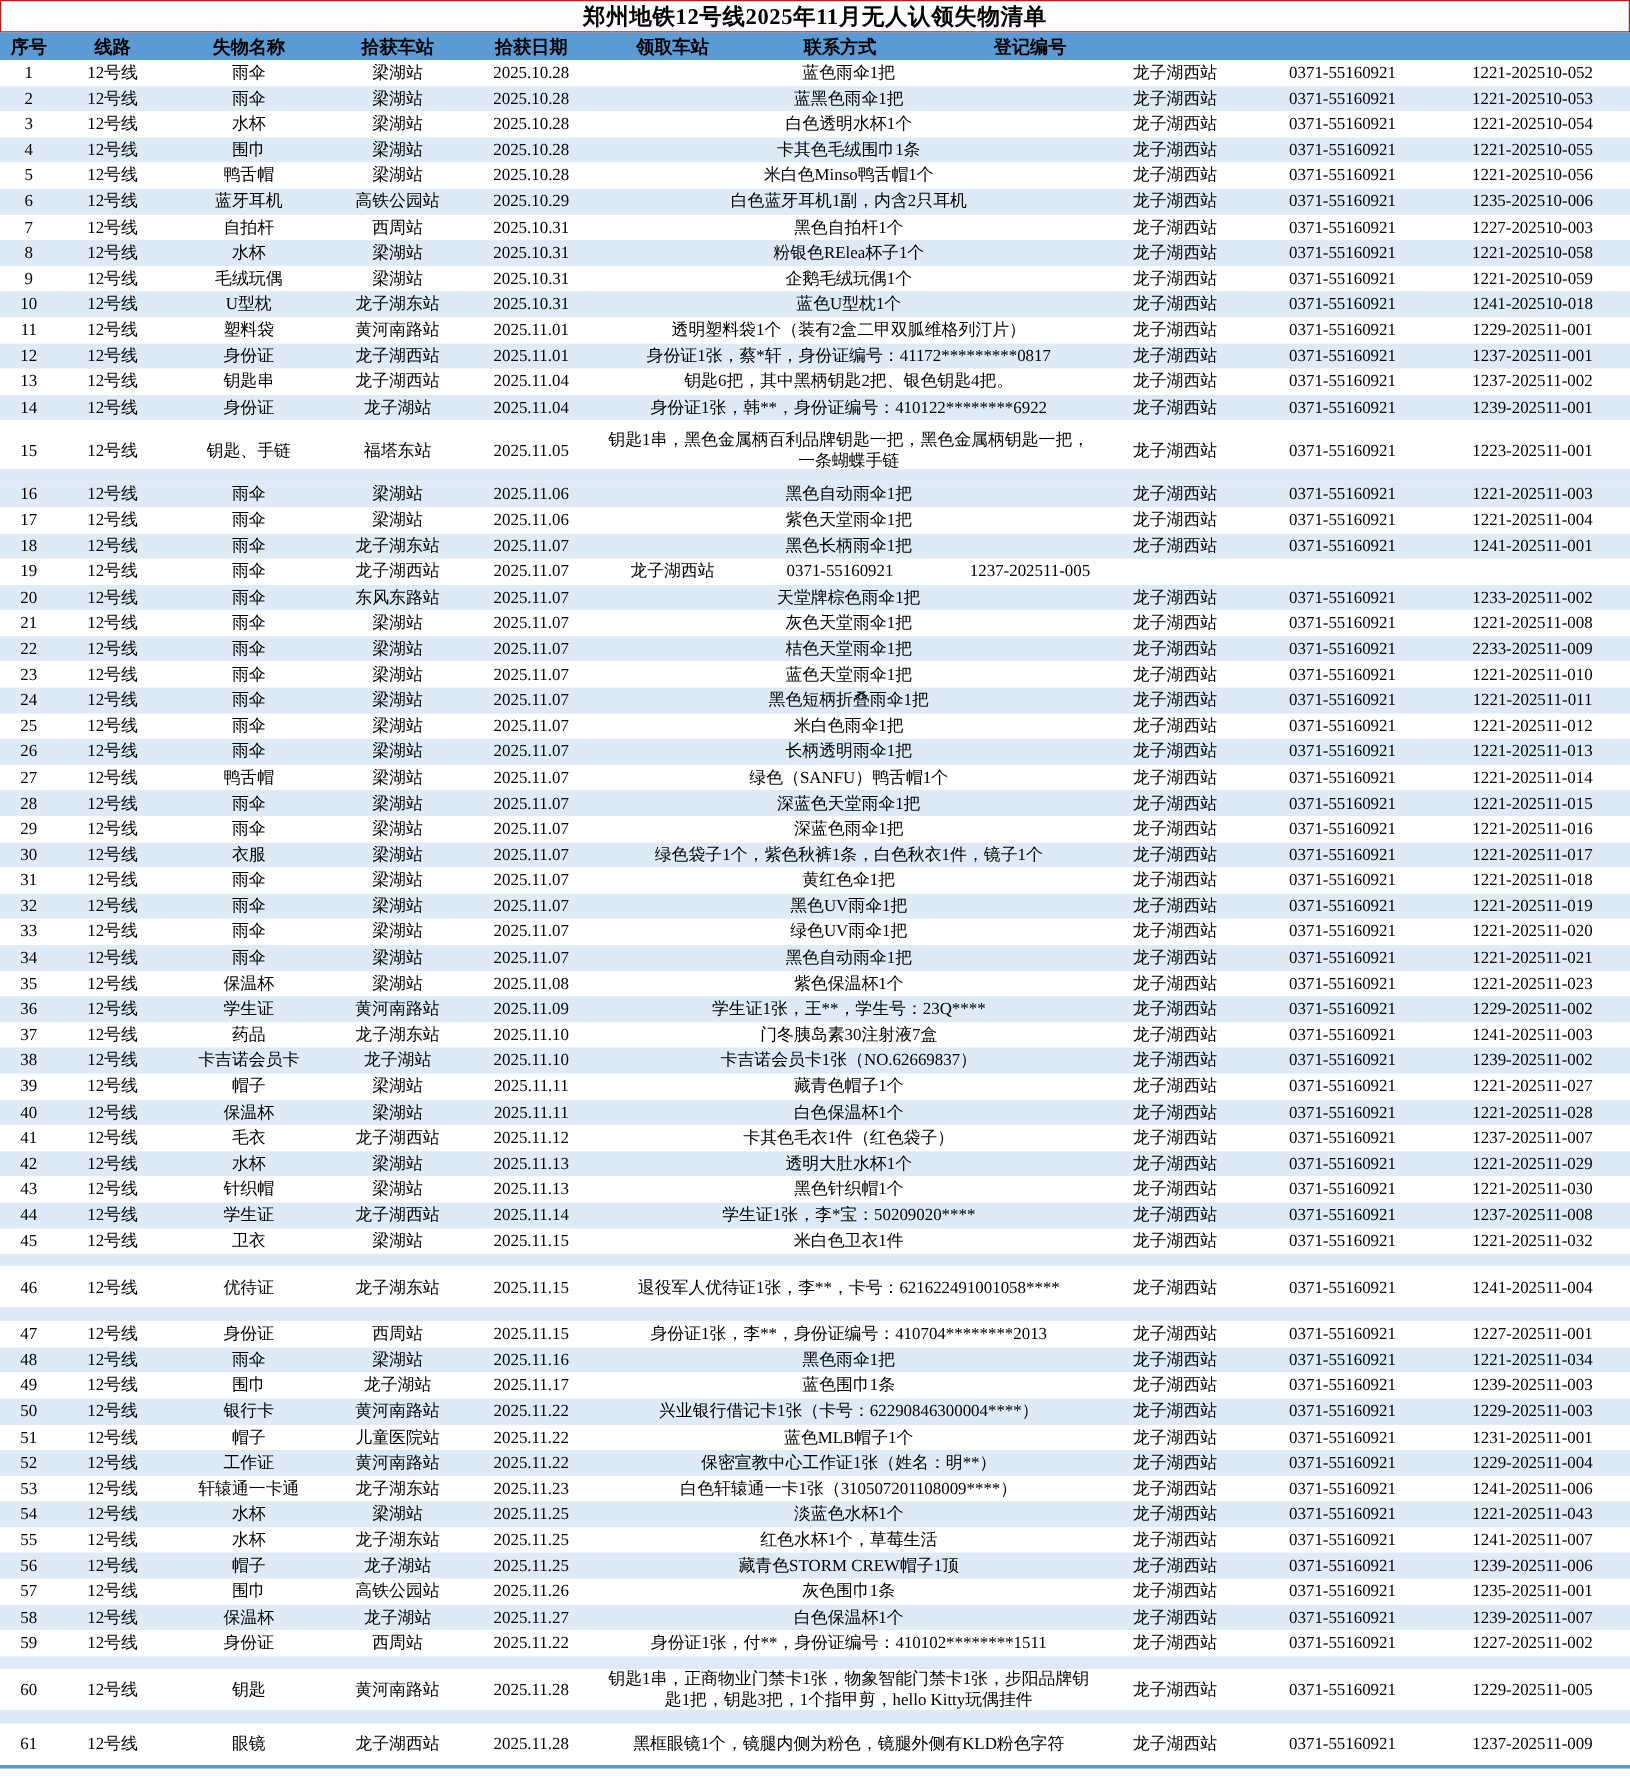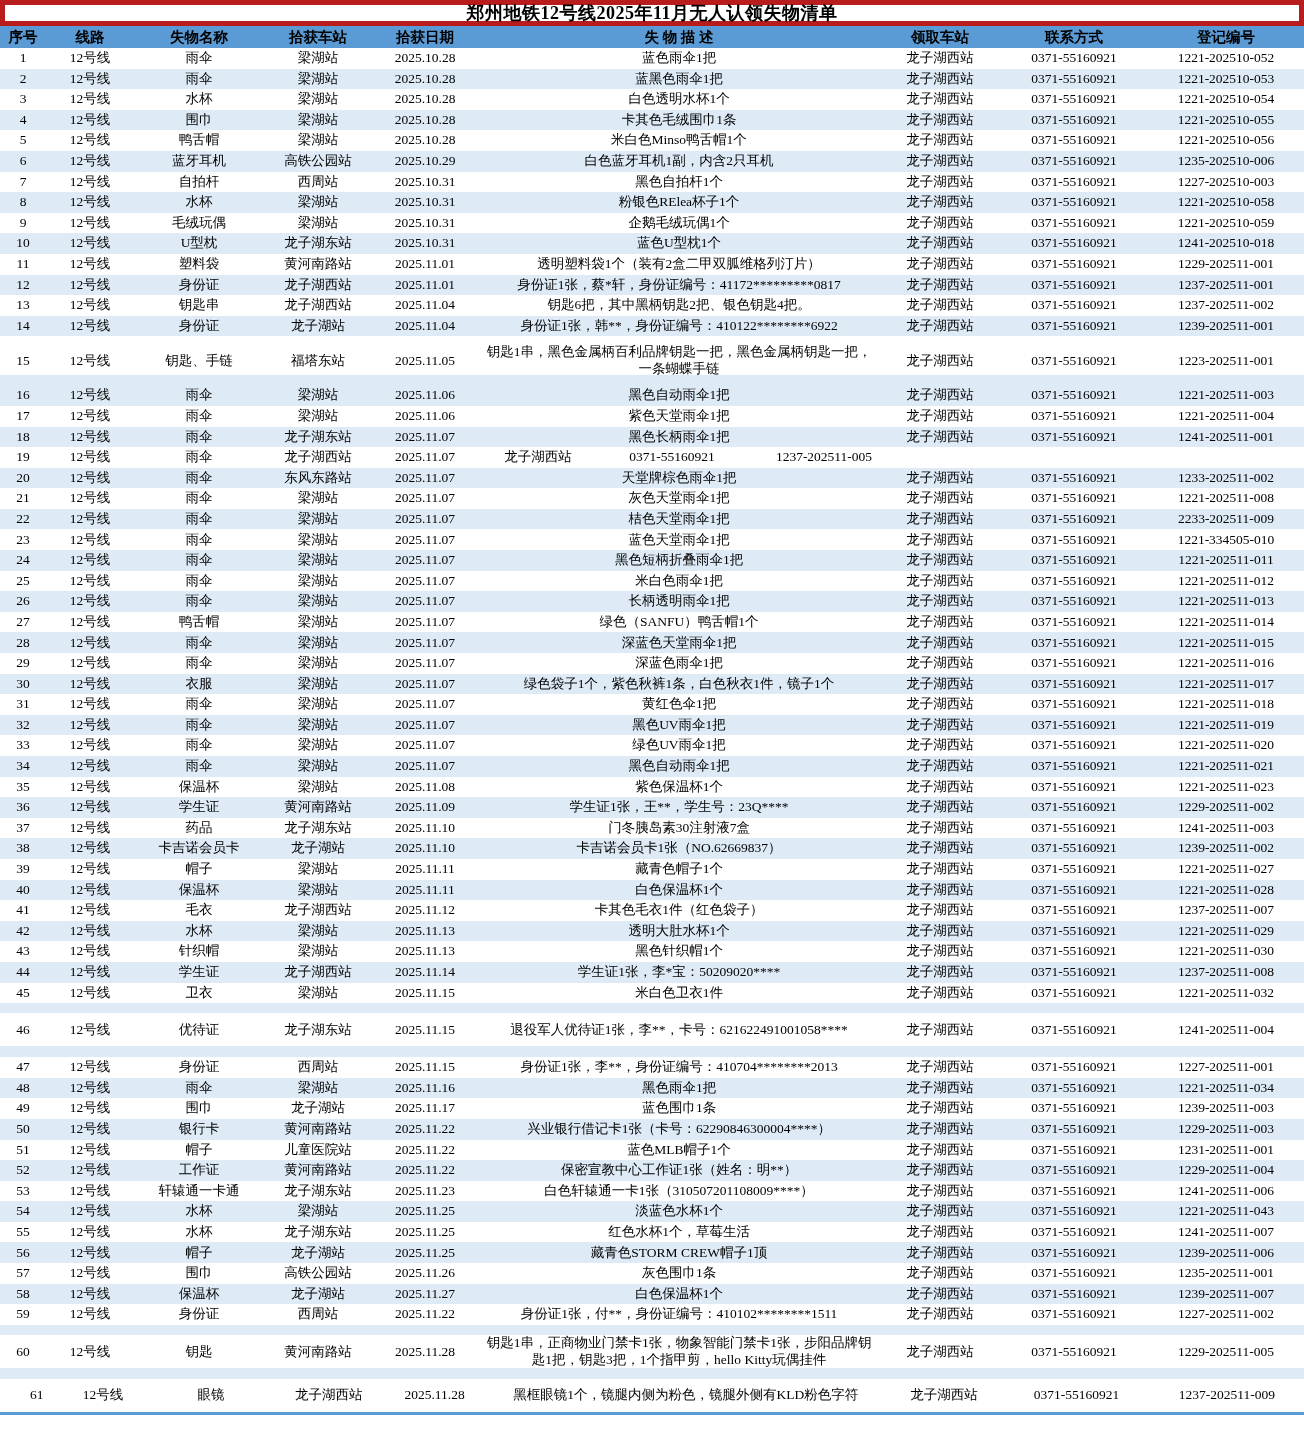--- a/index.html
+++ b/index.html
@@ -10,21 +10,21 @@
   *{margin:0;padding:0;box-sizing:border-box;}
   html,body{background:#fff;}
   body{
     font-family:"Liberation Serif","DejaVu Serif",serif;
     color:var(--ink);
     width:1304px;
   }
   .sheet{width:1304px;}
   .title-bar{
     height:26px;
-    border:5px solid #b91c1c;
+    border:1px solid #b91c1c;
     display:flex;align-items:center;justify-content:center;
     background:#fff;
   }
   .title-bar .title{
     font-size:18px;font-weight:bold;letter-spacing:.5px;
   }
   .thead{
     display:flex;
     height:22px;
     background:var(--header-bg);
@@ -49,21 +49,20 @@
     min-height:49px;
     background:linear-gradient(#fff calc(100% - 10px), var(--band) calc(100% - 10px));
   }
   .row.tall-tb{
     min-height:54px;
     background:linear-gradient(var(--band) 10px, #fff 10px, #fff calc(100% - 11px), var(--band) calc(100% - 11px));
   }
   .row.tall-plain{
     min-height:33px;
     background:#fff;
-    margin-left:14px;
   }
   
   .c0{width:46px;}
   .c1{width:88px;}
   .c2{width:130px;}
   .c3{width:108px;}
   .c4{width:106px;}
   .c5{width:402px;padding:1px 6px;}
   .c6{width:120px;}
   .c7{width:148px;}
@@ -77,21 +76,20 @@
   <div class="title-bar">
     <div class="title">郑州地铁12号线2025年11月无人认领失物清单</div>
   </div>
 
   <div class="thead">
     <div class="cell c0">序号</div>
     <div class="cell c1">线路</div>
     <div class="cell c2">失物名称</div>
     <div class="cell c3">拾获车站</div>
     <div class="cell c4">拾获日期</div>
-    <div class="cell c5">失 物 描 述</div>
     <div class="cell c6">领取车站</div>
     <div class="cell c7">联系方式</div>
     <div class="cell c8">登记编号</div>
   </div>
 
   <div class="tbody" id="tbody">
       <div class="row">
         <div class="cell c0">1</div>
         <div class="cell c1">12号线</div>
         <div class="cell c2">雨伞</div>
@@ -334,21 +332,21 @@
       </div>
       <div class="row">
         <div class="cell c0">23</div>
         <div class="cell c1">12号线</div>
         <div class="cell c2">雨伞</div>
         <div class="cell c3">梁湖站</div>
         <div class="cell c4">2025.11.07</div>
         <div class="cell c5">蓝色天堂雨伞1把</div>
         <div class="cell c6">龙子湖西站</div>
         <div class="cell c7">0371-55160921</div>
-        <div class="cell c8">1221-334505-010</div>
+        <div class="cell c8">1221-202511-010</div>
       </div>
       <div class="row band">
         <div class="cell c0">24</div>
         <div class="cell c1">12号线</div>
         <div class="cell c2">雨伞</div>
         <div class="cell c3">梁湖站</div>
         <div class="cell c4">2025.11.07</div>
         <div class="cell c5">黑色短柄折叠雨伞1把</div>
         <div class="cell c6">龙子湖西站</div>
         <div class="cell c7">0371-55160921</div>

